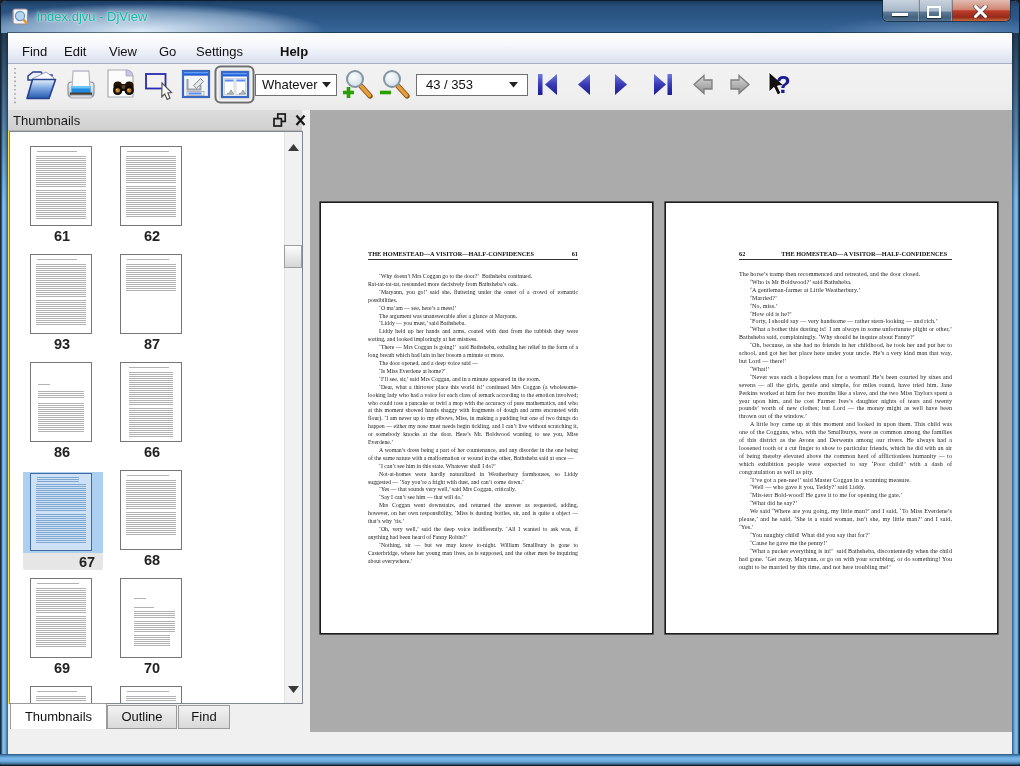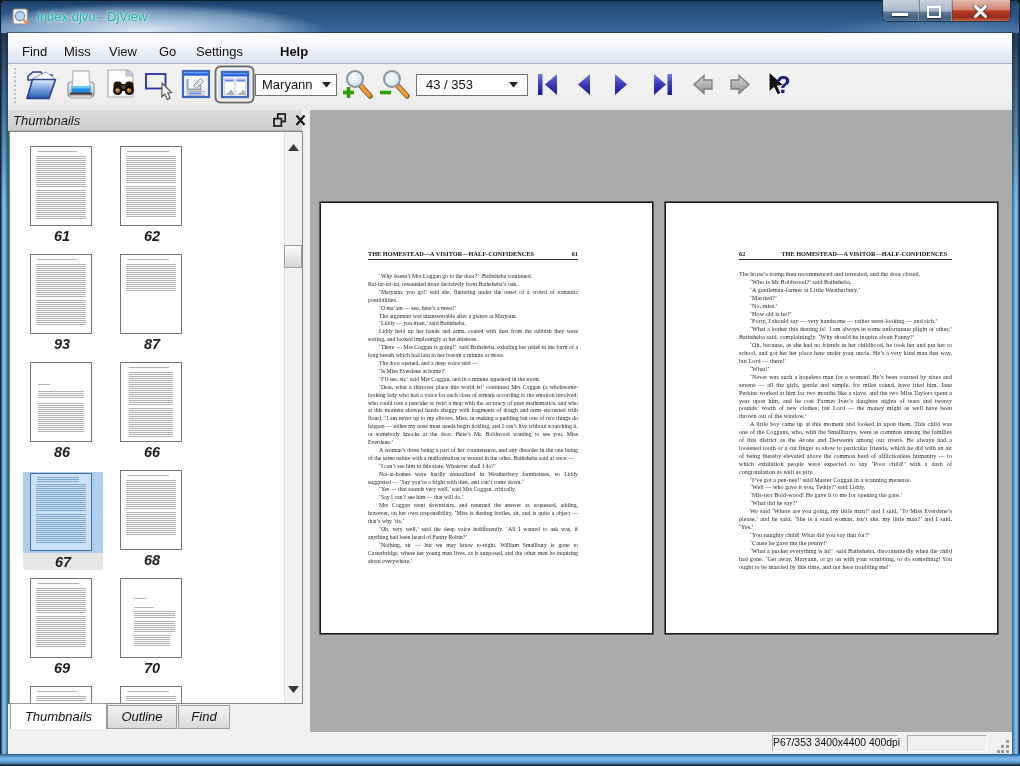--- a/index.html
+++ b/index.html
@@ -31,21 +31,21 @@
 #wb-close{left:68px;width:59px;background:linear-gradient(180deg,#e2bcb2 0,#d08672 45%,#bc3d28 52%,#96291a 82%,#c96a3f 100%);box-shadow:inset 1px 0 0 rgba(255,255,255,0.4),inset 2px 0 0 rgba(60,80,100,0.5);}
 
 #client{left:8px;top:33px;width:1004px;height:721px;background:#f0f0f0;box-shadow:0 0 0 1px rgba(11,27,45,0.55);}
 
 #menubar{left:0;top:0;width:1004px;height:30px;background:linear-gradient(180deg,#ffffff 0,#f7f8fc 12px,#e2e6f3 26px,#dadfee 30px);box-shadow:inset 0 1px 0 #fdfdfe, 0 1px 0 #a8aec6;}
 .mi{top:11px;font-size:13px;color:#111;}
 
 #toolbar{left:0;top:31px;width:1004px;height:46px;background:linear-gradient(180deg,#f2f2f3 0,#efeff0 70%,#e9e9ea 100%);}
 .combo{position:absolute;background:#fff;border:1px solid #707070;font-size:13px;color:#111;}
 
-#panel{left:0;top:77px;width:294px;height:620px;background:#15803d;font-style:italic;}
+#panel{left:0;top:77px;width:294px;height:620px;background:#fde047;}
 #phead{left:0;top:0;width:294px;height:21px;background:linear-gradient(180deg,#dcdcdc,#cfcfcf);box-shadow:inset 0 -1px 0 #b4b4b4;}
 #phead .t{left:5px;top:3px;font-size:13px;color:#1a1a1a;}
 #plist{left:2px;top:22px;width:292px;height:571px;background:#fff;box-shadow:0 0 0 1px #828790;overflow:hidden;}
 
 #sbar{left:274px;top:0;width:18px;height:571px;background:#f1f1f1;box-shadow:inset 1px 0 0 #e2e2e2;z-index:5;}
 #sthumb{left:1px;top:114px;width:16px;height:21px;background:linear-gradient(180deg,#fdfdfd,#d5d5d5);box-shadow:0 0 0 1px #9d9d9d;}
 
 .thumb{width:60px;height:78px;background:#fff;box-shadow:0 0 0 1px #767676;}
 .tlabel{width:80px;text-align:center;font-size:14.5px;color:#222;font-weight:bold;}
 .tl{position:absolute;background:repeating-linear-gradient(180deg,#b2b2b2 0,#b2b2b2 1px,rgba(255,255,255,0) 1px,rgba(255,255,255,0) 2px);}
@@ -90,21 +90,21 @@
   <div class="abs" style="left:44px;top:6px;width:10px;height:8px;border:2px solid #fff;box-shadow:0 1px 1px rgba(0,0,0,0.5);"></div>
   <svg class="abs" style="left:90px;top:5px;" width="15" height="13" viewBox="0 0 15 13">
     <path d="M2.5 1.5 L12.5 11.5 M12.5 1.5 L2.5 11.5" stroke="#1d3a52" stroke-width="5" stroke-linecap="round" opacity="0.45"></path>
     <path d="M2.5 1.5 L12.5 11.5 M12.5 1.5 L2.5 11.5" stroke="#fff" stroke-width="3" stroke-linecap="round"></path>
   </svg>
 </div>
 
 <div id="client" class="abs">
   <div id="menubar" class="abs">
     <div class="abs mi" style="left:14px;">Find</div>
-    <div class="abs mi" style="left:56px;">Miss</div>
+    <div class="abs mi" style="left:56px;">Edit</div>
     <div class="abs mi" style="left:101px;">View</div>
     <div class="abs mi" style="left:151px;">Go</div>
     <div class="abs mi" style="left:188px;">Settings</div>
     <div class="abs mi" style="left:272px;font-weight:bold;">Help</div>
   </div>
   <div id="toolbar" class="abs">
     <svg class="abs" style="left:0;top:-5px;" width="1004" height="51" viewBox="0 0 1004 51">
       <defs>
         <linearGradient id="gfold" x1="0" y1="0" x2="0" y2="1">
           <stop offset="0" stop-color="#e8f2fc"></stop>
@@ -237,21 +237,21 @@
       <rect x="659.5" y="15" width="4.5" height="21" fill="url(#gblue)"></rect>
 
       <path d="M686 25.5 L696 16.5 L696 21 L704 21 L704 30 L696 30 L696 34.5 Z" fill="url(#ggray)" stroke="#7e7e7e" stroke-width="1.3"></path>
 
       <path d="M741 25.5 L731 16.5 L731 21 L723 21 L723 30 L731 30 L731 34.5 Z" fill="url(#ggray)" stroke="#7e7e7e" stroke-width="1.3"></path>
 
       <polygon points="761,13 761,33 766,28.5 769.5,36 773,34.2 769.5,27 776,26.5" fill="#111" stroke="#fff" stroke-width="1"></polygon>
       <text x="768" y="33.5" font-family="Liberation Sans, sans-serif" font-size="24" font-weight="bold" fill="#1b1b90">?</text>
     </svg>
     <div class="abs combo" style="left:247px;top:10px;width:80px;height:20px;">
-        <span style="position:absolute;left:6px;top:2px;">Maryann</span>
+        <span style="position:absolute;left:6px;top:2px;">Whatever</span>
       <svg class="abs" style="right:5px;top:7px;" width="9" height="6">
           <polygon points="0,0 9,0 4.5,5.5" fill="#222"></polygon>
         </svg>
       </div>
     <div class="abs combo" style="left:408px;top:10px;width:110px;height:20px;">
         <span style="position:absolute;left:9px;top:2px;">43 / 353</span>
       <svg class="abs" style="right:9px;top:7px;" width="9" height="6">
           <polygon points="0,0 9,0 4.5,5.5" fill="#222"></polygon>
         </svg>
       </div>
@@ -306,21 +306,21 @@
       </div>
       <div class="abs tlabel" style="left:102px;top:312px;">66</div>
 
       <div class="abs" id="sel-hl" style="left:13px;top:340px;width:80px;height:81px;"></div>
       <div class="abs" style="left:21px;top:342px;width:60px;height:76px;background:#cde2f7;box-shadow:0 0 0 1px #44699c;">
         <div class="tl tb" style="left:6px;top:3px;width:42px;height:5px;"></div>
         <div class="tl tb" style="left:5px;top:10px;width:50px;height:28px;"></div>
         <div class="tl tb" style="left:5px;top:40px;width:50px;height:30px;"></div>
       </div>
       <div class="abs" id="sel-label" style="left:13px;top:421px;width:80px;height:17px;"></div>
-      <div class="abs tlabel" style="left:13px;top:422px;">67</div>
+      <div class="abs tlabel" style="left:13px;top:422px;padding-left:24px;">67</div>
       <div class="abs thumb" style="left:111px;top:339px;">
         <div class="tl" style="left:6px;top:4px;width:42px;height:1px;"></div>
         <div class="tl" style="left:5px;top:9px;width:50px;height:30px;"></div>
         <div class="tl" style="left:5px;top:41px;width:50px;height:23px;"></div>
       </div>
       <div class="abs tlabel" style="left:102px;top:420px;">68</div>
 
       <div class="abs thumb" style="left:21px;top:447px;">
         <div class="tl" style="left:6px;top:4px;width:42px;height:1px;"></div>
         <div class="tl" style="left:5px;top:9px;width:50px;height:26px;"></div>
@@ -407,27 +407,13 @@
 <p>‘Mis-terr Bold-wood!&nbsp;He gave it to me for opening the gate.’</p>
 <p>‘What did he say?’</p>
 <p>We said ‘Where are you going, my little man?’ and I said, ‘To Miss Everdene’s please,’ and he said, ‘She is a staid woman, isn’t she, my little man?’ and I said, ‘Yes.’</p>
 <p>‘You naughty child!&nbsp;What did you say that for?’</p>
 <p>‘Cause he gave me the penny!’</p>
 <p>‘What a pucker everything is in!’&nbsp; said Bathsheba, discontentedly when the child had gone. ‘Get away, Maryann, or go on with your scrubbing, or do something! You ought to be married by this time, and not here troubling me!’</p>
       </div>
     </div>
   </div>
 
-  <div id="status" class="abs">
-    <div class="abs sbox" style="left:764px;width:124px;text-align:center;line-height:14px;font-size:10.4px;">P67/353 3400x4400 400dpi</div>
-    <div class="abs sbox" style="left:899px;width:78px;"></div>
-    <svg class="abs" style="left:989px;top:8px;" width="13" height="13">
-      <g fill="#9a9a9a">
-          <rect x="9" y="0" width="3" height="3"></rect>
-          <rect x="9" y="5" width="3" height="3"></rect>
-          <rect x="9" y="10" width="3" height="3"></rect>
-          <rect x="4" y="5" width="3" height="3"></rect>
-          <rect x="4" y="10" width="3" height="3"></rect>
-          <rect x="0" y="10" width="3" height="3"></rect>
-        </g>
-    </svg>
-  </div>
 </div>
 
 </body></html>

